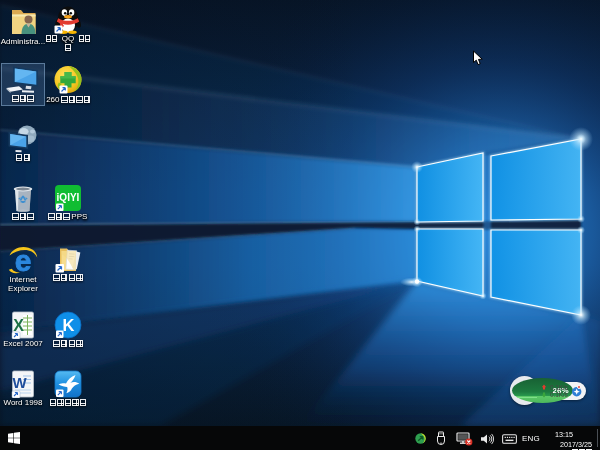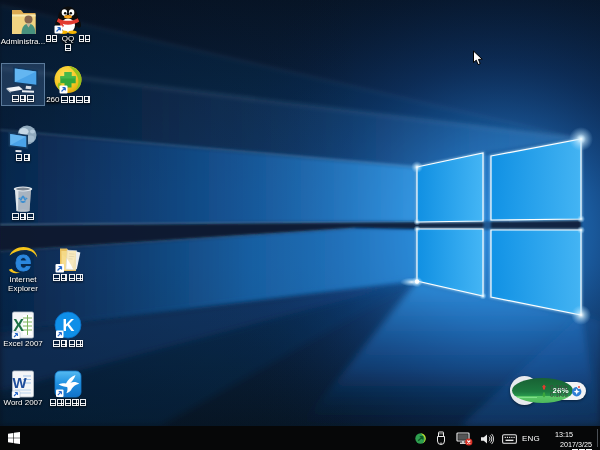--- a/index.html
+++ b/index.html
@@ -230,21 +230,21 @@
    <line x1="14" y1="13" x2="22" y2="13"></line>
   </g>
   <g stroke="#b9d4ee" stroke-width="1">
    <line x1="6" y1="20" x2="22" y2="20"></line>
           <line x1="6" y1="23" x2="22" y2="23"></line>
   </g>
   <text x="10.5" y="18" font-family="Liberation Sans" font-size="15" font-weight="bold" fill="#1f4e9c" text-anchor="middle">W</text>
   <rect x="3" y="21" width="8" height="7" rx="1.2" fill="#fff" stroke="#9fb3c8" stroke-width="0.5"></rect>
   <path d="M5,26 l3.5,-3.5 m0,0 h-2.6 m2.6,0 v2.6" stroke="#2667c9" stroke-width="1.1" fill="none"></path>
  </svg>
- <div class="lbl">Word 2007</div>
+ <div class="lbl">Word 1998</div>
 </div>
 
 <div class="ic" style="left:45px;top:5px">
  <svg class="g" width="30" height="29" viewBox="0 0 30 29">
   <ellipse cx="15" cy="14.5" rx="10.2" ry="13" fill="#0d0d0d"></ellipse>
   <ellipse cx="15" cy="20.5" rx="7" ry="7" fill="#fff"></ellipse>
   <ellipse cx="4.8" cy="18" rx="2.4" ry="4.8" fill="#0d0d0d" transform="rotate(18 4.8 18)"></ellipse>
   <ellipse cx="25.2" cy="18" rx="2.4" ry="4.8" fill="#0d0d0d" transform="rotate(-18 25.2 18)"></ellipse>
   <ellipse cx="11.4" cy="7.6" rx="2.7" ry="3.3" fill="#fff"></ellipse>
   <ellipse cx="18.6" cy="7.6" rx="2.7" ry="3.3" fill="#fff"></ellipse>
@@ -290,20 +290,34 @@
  <div class="cjrow">
         <span class="lbl" style="margin:0 1px">260</span>
         <i class="cj"></i>
         <i class="cj"></i>
         <i class="cj"></i>
         <i class="cj"></i>
       </div>
 </div>
 
 
+<div class="ic" style="left:45px;top:184px">
+ <svg class="g" width="28" height="28" viewBox="0 0 28 28">
+  <rect x="1" y="1" width="26" height="26" rx="4" fill="#10bd32"></rect>
+  <text x="14" y="17" font-family="Liberation Sans" font-size="10" font-weight="bold" fill="#fff" text-anchor="middle">iQIYI</text>
+  <rect x="2" y="19.5" width="7.5" height="7.5" rx="1" fill="#fff"></rect>
+  <path d="M3.8,25.2 l3.6,-3.6 m0,0 h-2.7 m2.7,0 v2.7" stroke="#2667c9" stroke-width="1.1" fill="none"></path>
+ </svg>
+ <div class="cjrow">
+        <i class="cj"></i>
+        <i class="cj"></i>
+        <i class="cj"></i>
+        <span class="lbl" style="margin:0 1px">PPS</span>
+      </div>
+</div>
 
 <div class="ic" style="left:45px;top:245px">
  <svg class="g" width="30" height="28" viewBox="0 0 30 28">
   <path d="M7,3.5 h7 l2,2.5 h7 v20 h-16 z" fill="#e8bf5e"></path>
   <path d="M8.5,6 h14.5 v19 h-14.5 z" fill="#f7dd8d"></path>
   <g transform="rotate(4 19 16)">
    <rect x="13.5" y="5.5" width="9.5" height="19" fill="#fdfdfd"></rect>
    <rect x="13.5" y="5.5" width="9.5" height="19" fill="none" stroke="#d0d4d8" stroke-width="0.6"></rect>
    <path d="M15.5,9 h5.5 M15.5,11.5 h5.5 M15.5,14 h4" stroke="#c8ccd2" stroke-width="0.7"></path>
   </g>

